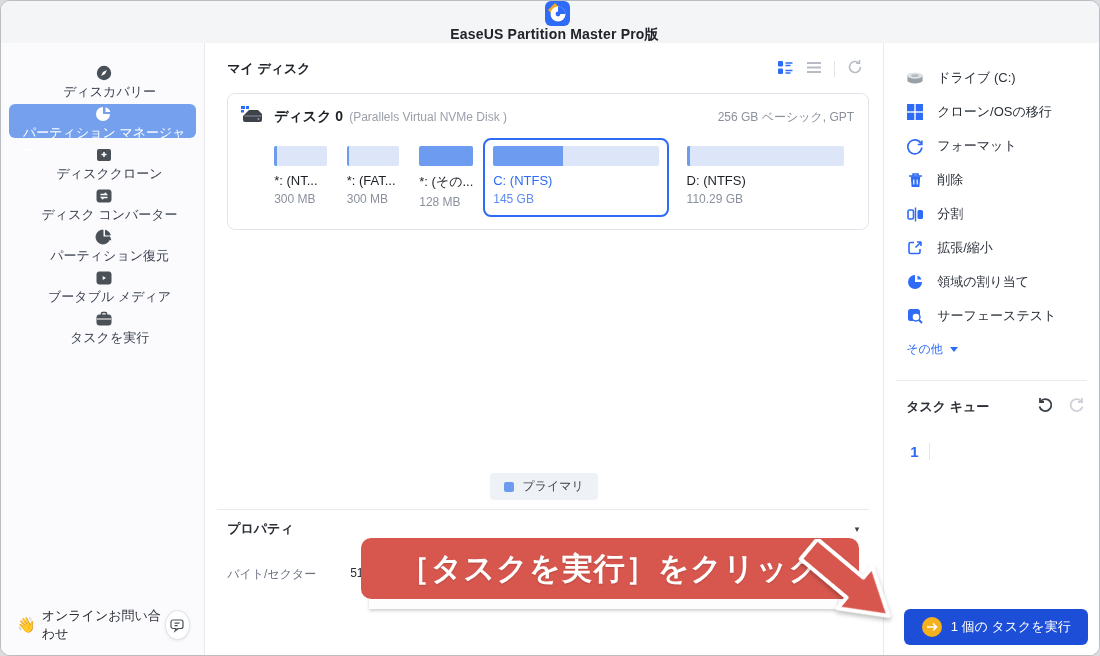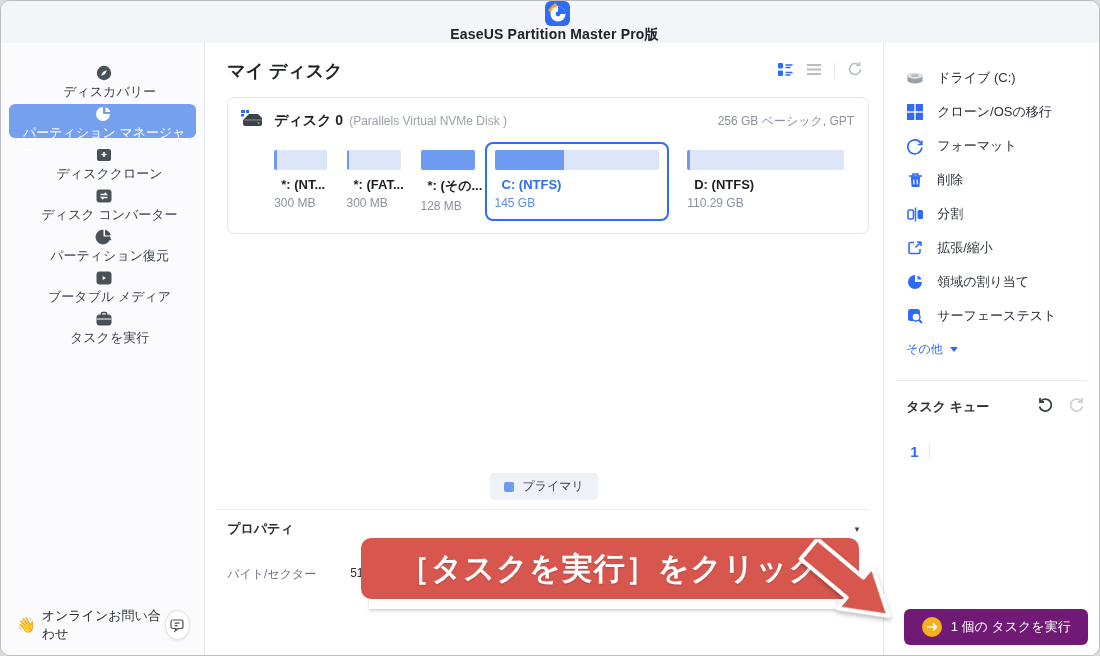--- a/index.html
+++ b/index.html
@@ -32,37 +32,37 @@
   .side-item svg { stroke:#4a5058; fill:none; }
   .side-item.active { background:#74a0ee; color:#fff; }
   .side-item.active svg { stroke:#fff; }
   .contact { position:absolute; left:0; bottom:0; width:100%; height:52px; display:flex; align-items:center; padding:0 14px 8px 16px; }
   .contact .hand { font-size:15px; margin-right:6px; }
   .contact .c-label { font-size:13px; color:#2b2f36; }
   .chat-btn { margin-left:auto; width:30px; height:30px; border-radius:50%; background:#fff; border:1px solid #e2e4e8; box-shadow:0 1px 3px rgba(0,0,0,.08); display:flex; align-items:center; justify-content:center; cursor:pointer; }
 
   
   .main-head { display:flex; align-items:center; padding:0 6px 0 10px; }
-  .main-title { font-size:18px; font-weight:bold; color:#20232a;text-align:right; }
+  .main-title { font-size:13px; font-weight:bold; color:#20232a;text-align:right; }
   .view-tools { margin-left:auto; display:flex; align-items:center; gap:12px; }
   .vt-sep { width:1px; height:16px; background:#e2e4e8; }
 
   
   .disk-card { margin:14px 0 0 10px; width:642px; border:1px solid #dfe3ea; border-radius:8px; padding:10px 14px 12px 12px; }
   .disk-head { display:flex; align-items:center; }
   .disk-name { font-size:14px; font-weight:bold; color:#1c1f24; margin-left:10px; }
   .disk-model { font-size:12px; color:#9aa0aa; margin-left:6px; }
   .disk-sum { margin-left:auto; font-size:12px; color:#8a919c; }
   .part-row { display:flex; margin-top:8px; padding-left:24px; }
   .pcell { width:74px; border:2px solid transparent; border-radius:8px; padding:6px 8px; cursor:pointer; }
   .pcell.c-cell { width:190px; border-color:#2e6bf6; margin-right:8px; }
   .pcell.d-cell { width:182px; }
   .pbar { height:20px; background:#dde6f8; border-radius:2px; overflow:hidden; }
   .pfill { height:100%; background:#6d9bef; }
-  .pname { margin-top:7px; font-size:13px; font-weight:bold; color:#1c1f24; white-space:nowrap;margin-left:7px; }
+  .pname { margin-top:7px; font-size:13px; font-weight:normal; color:#1c1f24; white-space:nowrap; }
   .psize { margin-top:4px; font-size:12px; color:#8a919c; }
   .c-cell .pname { color:#2e6bf6; }
   .c-cell .psize { color:#5b8af0; }
 
   
   .legend-wrap { position:absolute; left:0; width:100%; top:430px; display:flex; justify-content:center; }
   .legend { background:#eef1f6; border-radius:4px; padding:5px 14px; display:flex; align-items:center; font-size:12px; color:#3a4048; }
   .legend .sq { width:10px; height:10px; background:#6d9bef; border-radius:2px; margin-right:8px; }
 
   
@@ -79,21 +79,21 @@
   .act-item .icn { width:18px; height:18px; margin-right:13px; display:flex; align-items:center; justify-content:center; flex:none; }
   .more-link { display:flex; align-items:center; padding-left:22px; margin-top:8px; color:#2e6bf6; font-size:12px; cursor:pointer; }
   .more-link .caret { width:0; height:0; border-left:4px solid transparent; border-right:4px solid transparent; border-top:5px solid #2e6bf6; margin-left:7px; }
   .rp-divider { height:1px; background:#e8eaee; margin:22px 12px 0 12px; }
   .tq-head { display:flex; align-items:center; padding:16px 14px 0 22px;gap:22px; }
   .tq-title { font-size:13px; font-weight:bold; color:#2b2f36; }
   .tq-tools { margin-left:auto; display:flex; gap:12px; }
   .tq-item { display:flex; align-items:center; margin:26px 0 0 26px; }
   .tq-num { font-size:15px; color:#2e6bf6; font-weight:bold; padding-right:10px; border-right:1px solid #e4e6ea; }
   .tq-label { font-size:13px; color:#2b2f36; margin-left:10px; }
-  .exec-btn { position:absolute; left:20px; bottom:10px; width:184px; height:36px; border:none; border-radius:6px; background:#701a75; color:#fff; font-size:13px; display:flex; align-items:center; justify-content:center; cursor:pointer; font-family:inherit; }
+  .exec-btn { position:absolute; left:20px; bottom:10px; width:184px; height:36px; border:none; border-radius:6px; background:#1d4ed8; color:#fff; font-size:13px; display:flex; align-items:center; justify-content:center; cursor:pointer; font-family:inherit; }
   .exec-btn .go { width:20px; height:20px; border-radius:50%; background:#f5b01e; display:flex; align-items:center; justify-content:center; margin-right:9px; flex:none; }
 
   
   .callout-strip { position:absolute; left:368px; top:593px; width:468px; height:15px; background:#fdfdfd; border-top:1px solid #cfcfcf; box-shadow:0 2px 3px rgba(0,0,0,.18); z-index:29; }
   .callout { position:absolute; left:360px; top:537px; width:498px; height:61px; background:#d7574e; border-radius:10px; display:flex; align-items:center; justify-content:center; color:#fff; font-size:31px; font-weight:bold; letter-spacing:1px; z-index:30; text-shadow:0 1px 2px rgba(0,0,0,.15); }
   .callout-arrow { position:absolute; left:788px; top:538px; width:130px; height:118px; z-index:31; pointer-events:none; }
 </style>
 </head>
 <body>
 

